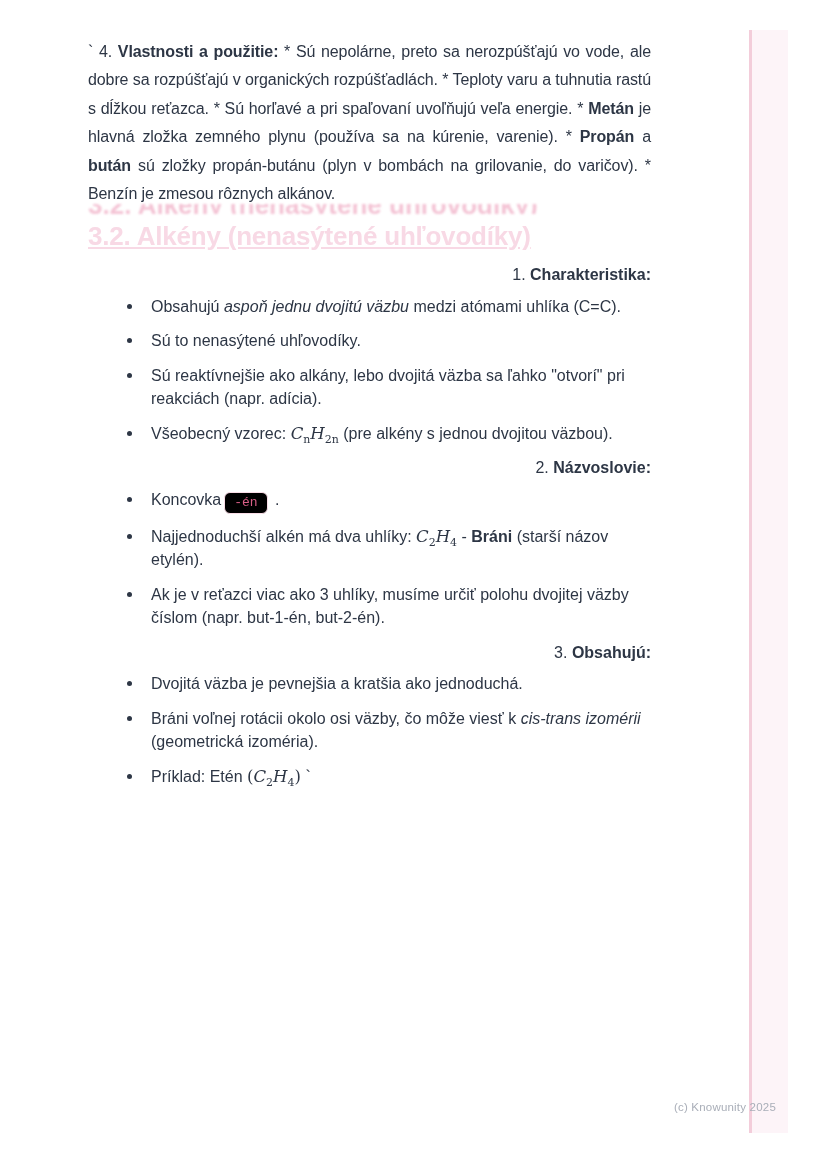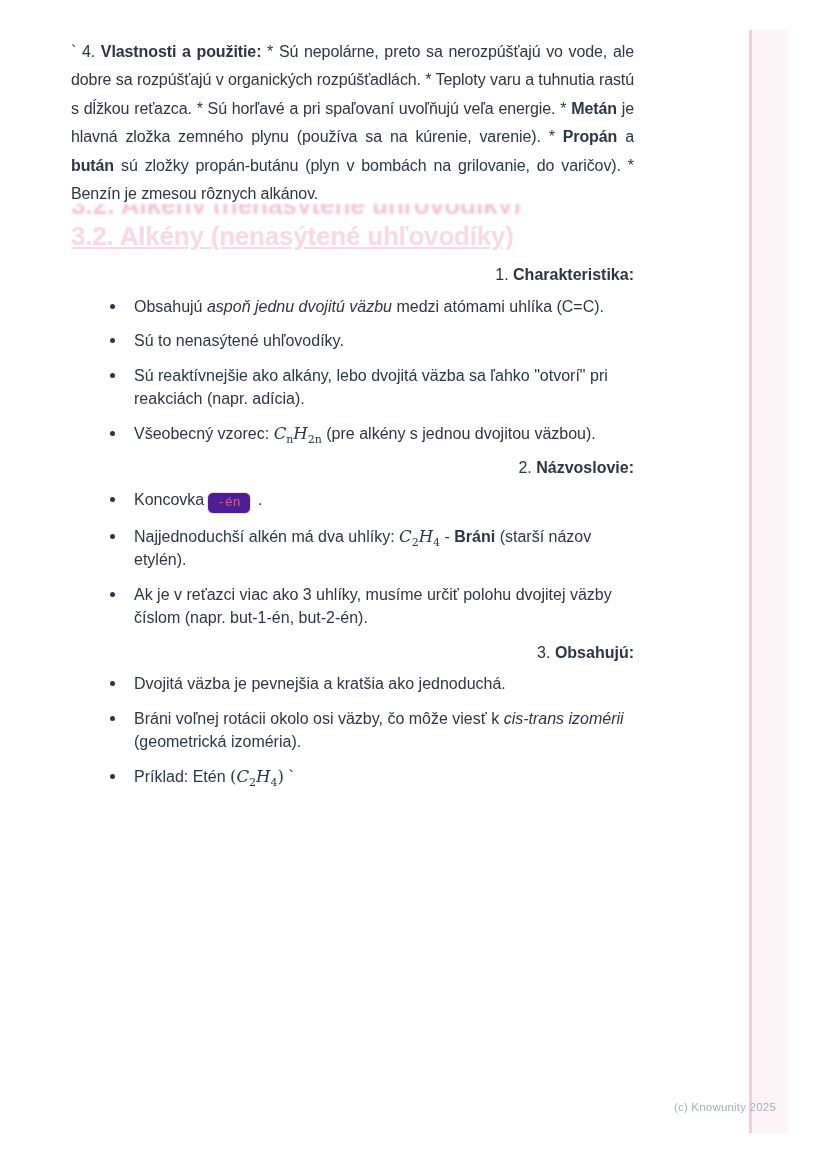--- a/index.html
+++ b/index.html
@@ -13,21 +13,21 @@
   }
   .edge-strip {
     position:absolute; left:749px; top:30px;
     width:39px; height:1103px;
     background:#fdf4f8;
     border-left:3px solid #f3cdda;
     box-sizing:border-box;
     z-index:0;
   }
   .content {
-    position:absolute; left:71px; top:0;
+    position:absolute; left:88px; top:0;
     width:563px; z-index:1;
   }
   .intro {
     margin:38px 0 0 0;
     font-size:16px; line-height:28.4px;
     text-align:justify;
     letter-spacing:-0.1px;
   }
   b { font-weight:700; }
   .h2-ghost {
@@ -60,21 +60,21 @@
     content:"";
     position:absolute; left:39px; top:9px;
     width:5px; height:5px; border-radius:50%;
     background:#2d3645;
   }
   .badge {
     display:inline-block;
     font-family:"Liberation Mono", monospace;
     font-size:13px; line-height:15px;
     color:#d95f87;
-    background:#4c1d95;
+    background:#000000;
     border:1px solid #f9dde7;
     border-radius:6px;
     padding:2px 9px 3px 9px;
     margin:0 3px;
     vertical-align:-1px;
   }
   .math {
     font-family:"DejaVu Serif", serif;
     font-size:16.5px;
   }

